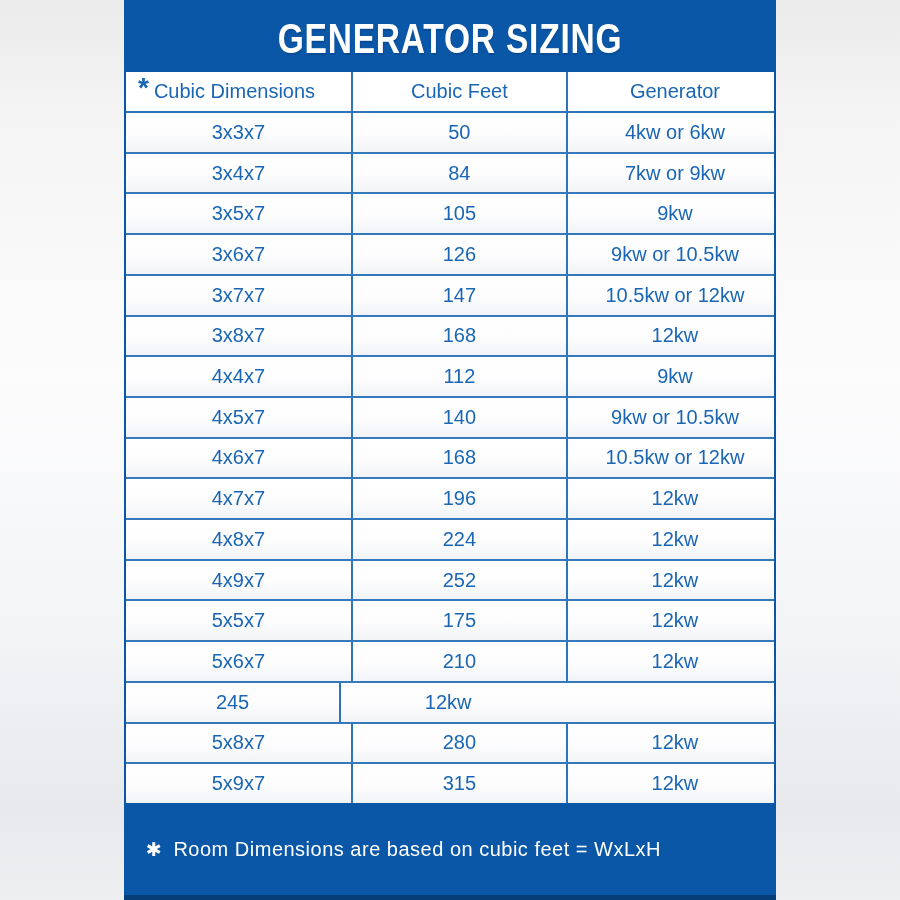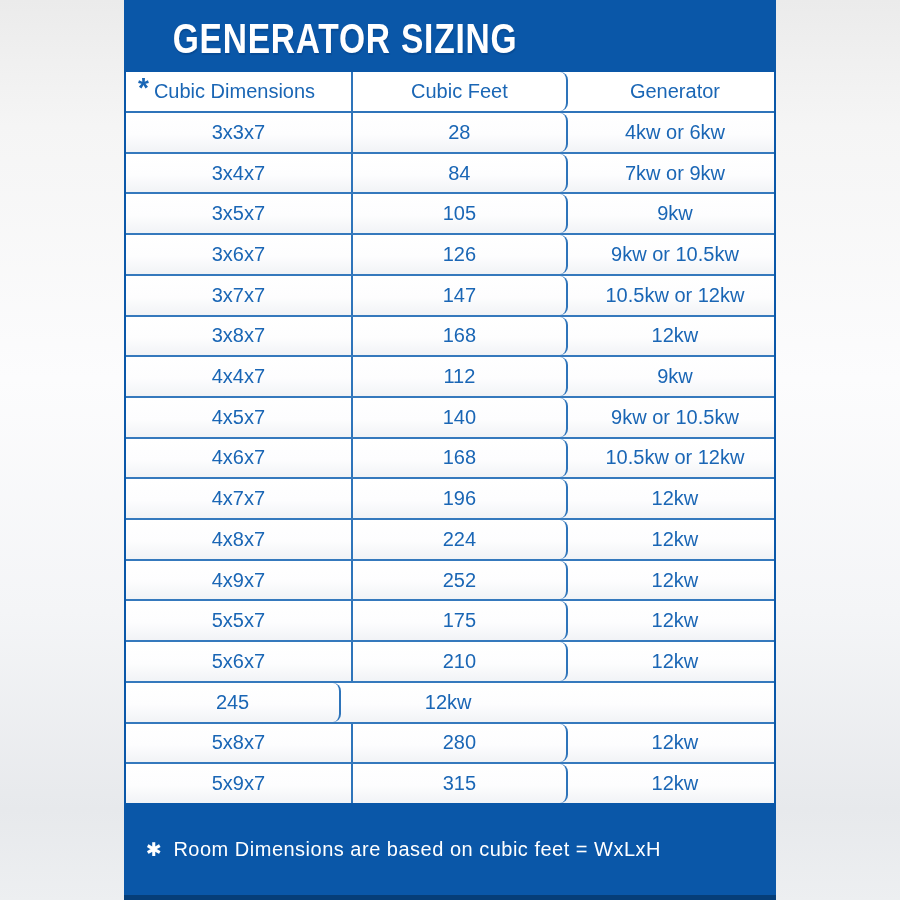--- a/index.html
+++ b/index.html
@@ -21,21 +21,21 @@
   .bottom-edge {
     position: absolute;
     left: 0; bottom: 0;
     width: 100%; height: 5px;
     background: #063e78;
   }
   .title-band {
     position: absolute;
     left: 0; top: 0;
     width: 100%; height: 76px;
-    display: flex; align-items: center; justify-content: flex-start;
+    display: flex; align-items: center; justify-content: center;
   }
   .title-text {
     color: #ffffff;
     font-size: 43px;
     font-weight: bold;
     letter-spacing: 1px;
     white-space: nowrap;
     transform: scaleX(0.78);
     text-shadow: 1px 2px 1px rgba(0, 35, 80, 0.22);
   }
@@ -57,21 +57,21 @@
     border-bottom: 2px solid #2e74ba;
   }
   .t-row:last-child { border-bottom: none; }
   .cell {
     display: flex; align-items: center; justify-content: center;
     color: #1a66b5;
     font-size: 20px;
     box-sizing: border-box;
   }
   .c1 { width: 35.0%; border-right: 2px solid #2e74ba; }
-  .c2 { width: 33.2%; border-right: 2px solid #2e74ba; border-radius: 8px; }
+  .c2 { width: 33.2%; border-right: 2px solid #2e74ba; }
   .c3 { width: 31.8%; padding-left: 8px; }
   .header .c1 { justify-content: flex-start; padding-left: 12px; }
   .req-ast {
     font-size: 28px;
     font-weight: bold;
     position: relative;
     top: -4px;
     margin-right: 5px;
     line-height: 0;
   }
@@ -106,21 +106,21 @@
       <div class="cell c1">
         <span class="req-ast">*</span>
         <span>Cubic Dimensions</span>
       </div>
       <div class="cell c2">Cubic Feet</div>
       <div class="cell c3">Generator</div>
     </div>
 
   <div class="t-row">
     <div class="cell c1">3x3x7</div>
-    <div class="cell c2">28</div>
+    <div class="cell c2">50</div>
     <div class="cell c3">4kw or 6kw</div>
   </div>
 
   <div class="t-row">
     <div class="cell c1">3x4x7</div>
     <div class="cell c2">84</div>
     <div class="cell c3">7kw or 9kw</div>
   </div>
 
   <div class="t-row">

